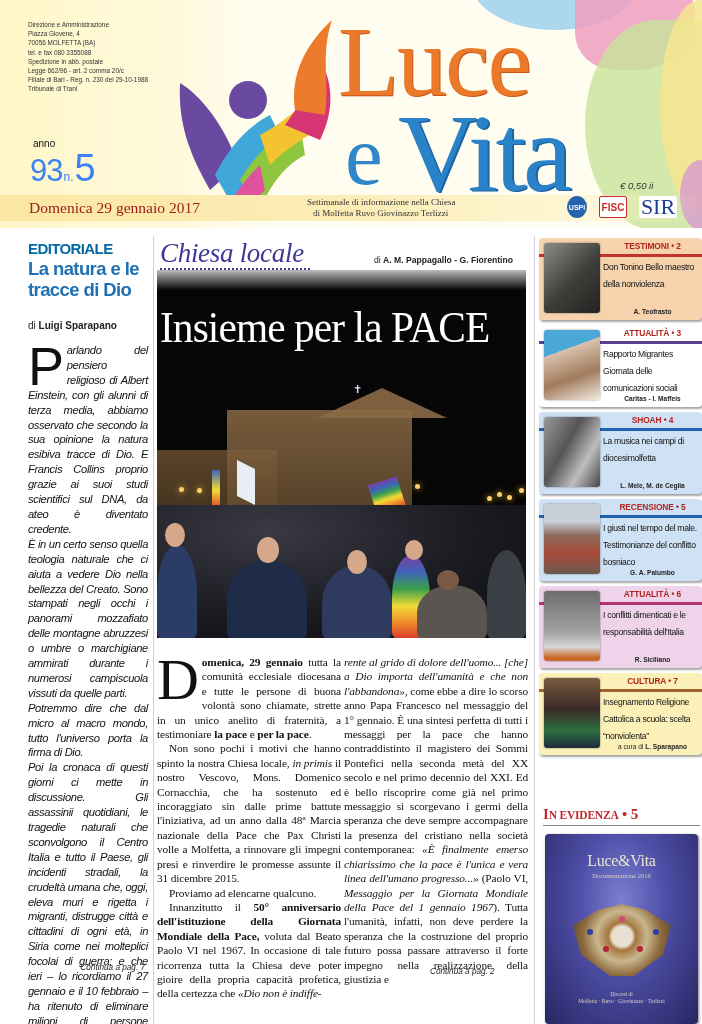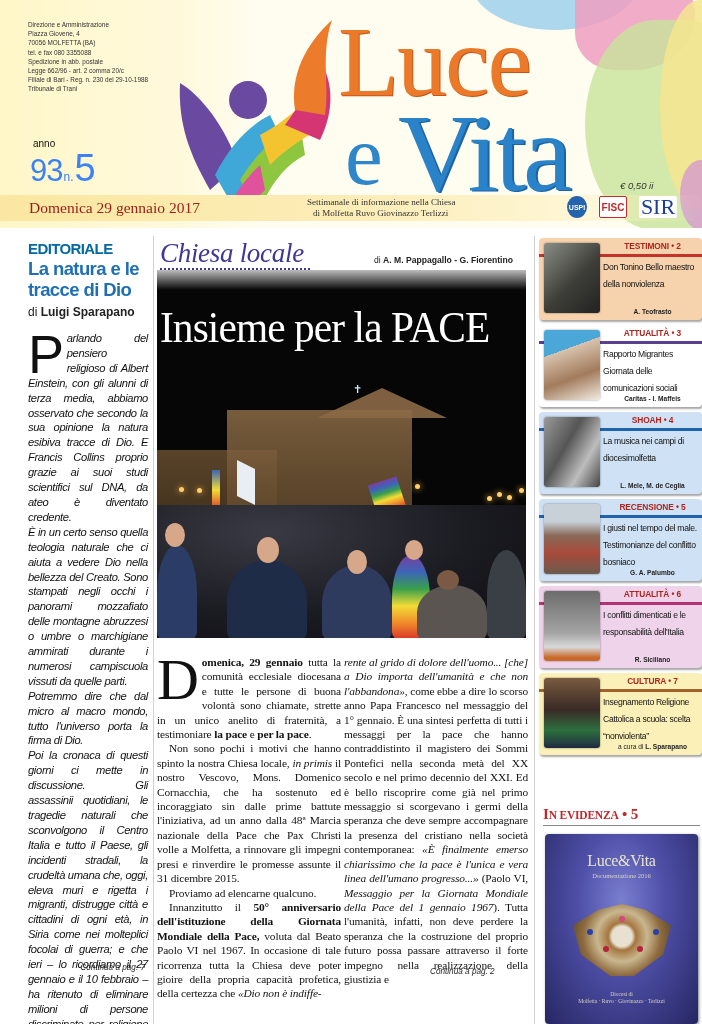--- a/index.html
+++ b/index.html
@@ -37,21 +37,21 @@
   .badges { position: absolute; left: 567px; top: 195px; height: 24px; display: flex; gap: 12px; align-items: center; }
   .badge { height: 22px; display: flex; align-items: center; justify-content: center; font-family: "Liberation Sans", sans-serif; font-weight: bold; color: #fff; border-radius: 2px; }
   .badge.uspi { width: 20px; background: #2463ad; font-size: 7px; border-radius: 50%; }
   .badge.fisc { width: 28px; background: #fff; color: #c42a2a; font-size: 10px; border: 1px solid #c42a2a; }
   .badge.sir { width: 38px; background: #fff; color: #1c3f92; font-family: "Liberation Serif", serif; font-weight: normal; font-size: 22px; }
 
   
   .editorial { position: absolute; left: 28px; top: 240px; width: 120px; }
   .ed-kicker { font-family: "Liberation Sans", sans-serif; font-weight: bold; font-size: 15px; color: #0369a1; letter-spacing: -.6px; }
   .ed-title { font-family: "Liberation Sans", sans-serif; font-weight: bold; font-size: 18.5px; line-height: 21px; color: #1f6fb3; letter-spacing: -.6px; margin-top: 1px; }
-  .ed-author { font-family: "Liberation Sans", sans-serif; font-size: 12px; color: #222; margin-top: 5px; }
+  .ed-author { font-family: "Liberation Sans", sans-serif; font-size: 10px; color: #222; margin-top: 20px; }
   .ed-author b { font-weight: bold; }
   .ed-body { font-family: "Liberation Sans", sans-serif; font-style: italic; font-size: 11.2px; line-height: 14.9px; color: #111; margin-top: 12px; text-align: justify; letter-spacing: -.35px; }
   .ed-body p { margin: 0; }
   .ed-drop { float: left; font-family: "Liberation Sans", sans-serif; font-style: normal; font-size: 54px; line-height: 42px; margin: 2px 3px 0 0; color: #111; }
   .ed-cont { position: absolute; left: 28px; top: 963px; width: 117px; text-align: right; font-family: "Liberation Sans", sans-serif; font-style: italic; font-size: 8.2px; color: #222; }
 
   .col-rule { position: absolute; left: 153px; top: 236px; width: 1px; height: 788px; background: #d0d0d0; }
 
   
   .section-label { position: absolute; left: 160px; top: 238px; font-family: "Liberation Serif", serif; font-style: italic; font-size: 27px; line-height: 30px; color: #3e3797; letter-spacing: -.3px; }

